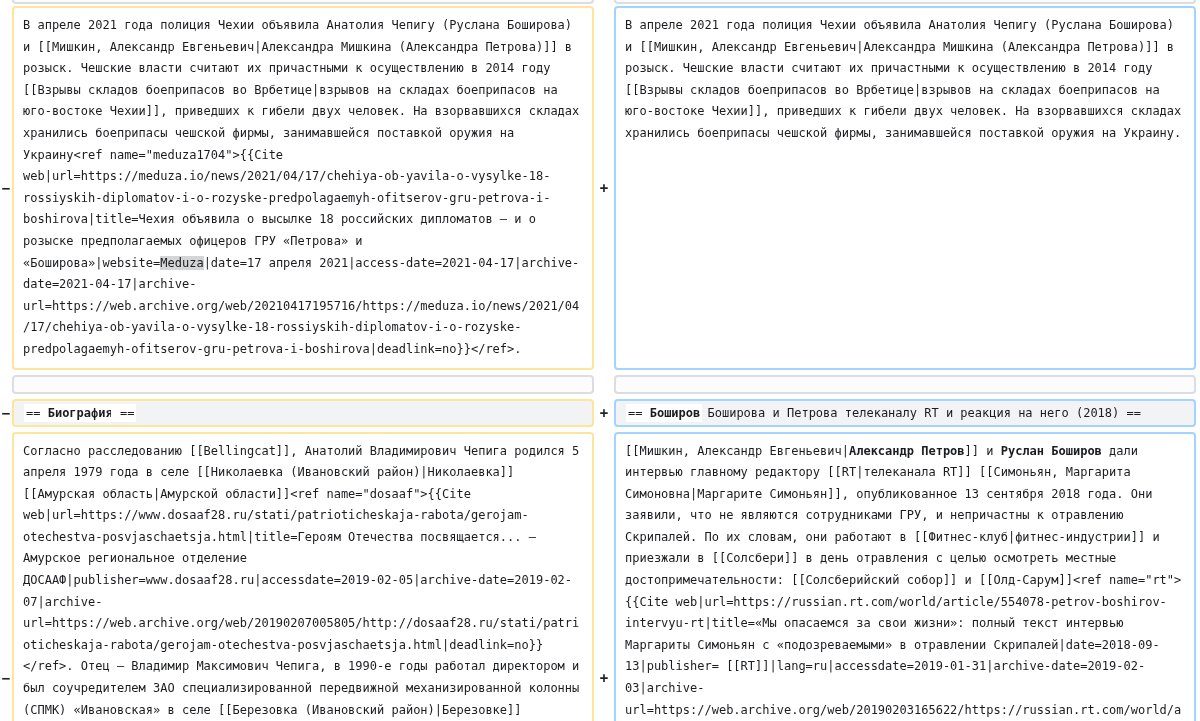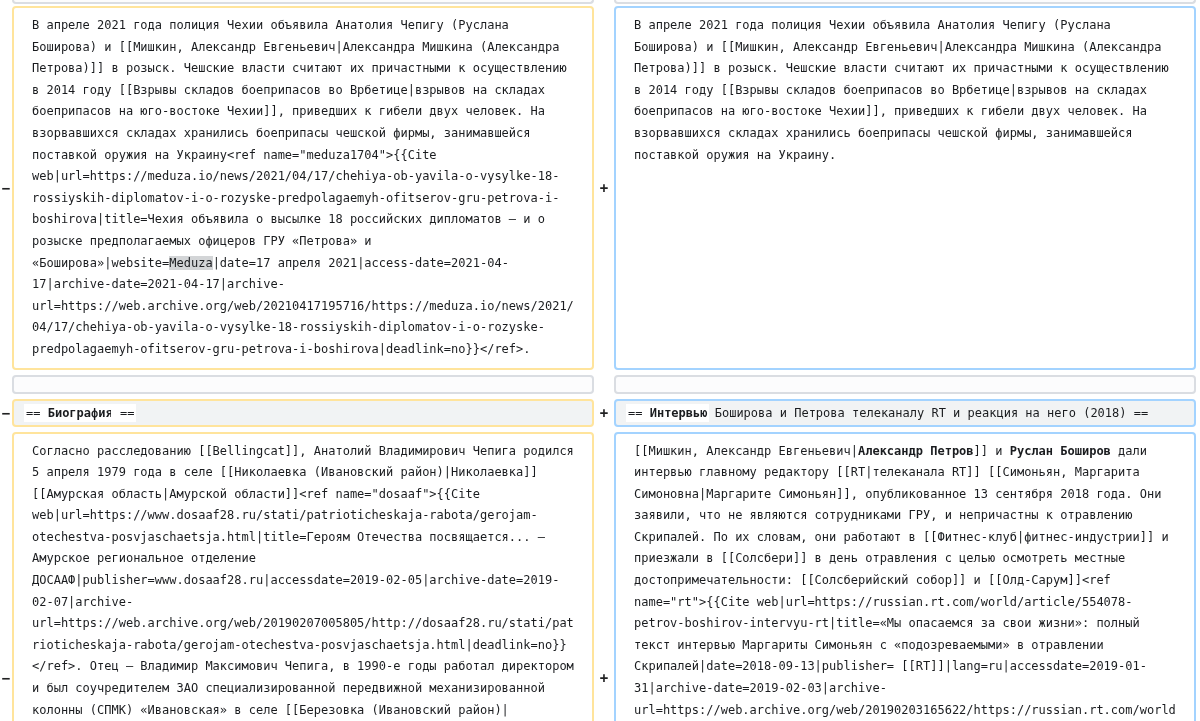--- a/index.html
+++ b/index.html
@@ -39,21 +39,21 @@
     justify-content: center;
     font-size: 14px;
     font-weight: bold;
     color: #202122;
   }
   .right-pad { flex: 0 0 4px; }
   .cell {
     flex: 1 1 0;
     box-sizing: border-box;
     border-radius: 4px;
-    padding: 7px 18px;
+    padding: 7px 9px;
     line-height: 21.6px;
     white-space: pre-wrap;
     overflow-wrap: break-word;
     word-break: break-word;
     background: #ffffff;
   }
   .cell.del { border: 2px solid #ffe49c; }
   .cell.add { border: 2px solid #a3d3ff; }
   .cell.ctx {
     border: 2px solid #dadde2;
@@ -107,21 +107,21 @@
     <div class="cell ctx"></div>
     <div class="gutter-col"></div>
     <div class="cell ctx"></div>
     <div class="right-pad"></div>
   </div>
 
   <div class="drow row-heading">
     <div class="marker-col">−</div>
     <div class="cell del"><span class="seg-hl">== </span><span class="seg-b seg-hl">Биография</span><span class="seg-hl"> ==</span></div>
     <div class="gutter-col">+</div>
-    <div class="cell add"><span class="seg-hl">== </span><span class="seg-b seg-hl">Интервью</span><span> Боширова и Петрова телеканалу RT и реакция на него (2018) ==</span></div>
+    <div class="cell add"><span class="seg-hl">== </span><span class="seg-b seg-hl">Боширов</span><span> Боширова и Петрова телеканалу RT и реакция на него (2018) ==</span></div>
     <div class="right-pad"></div>
   </div>
 
   <div class="drow row-para4">
     <div class="marker-col">−</div>
     <div class="cell del"><span>Согласно расследованию [[Bellingcat]], Анатолий Владимирович Чепига родился 5 апреля 1979 года в селе [[Николаевка (Ивановский район)|Николаевка]] [[Амурская область|Амурской области]]&lt;ref name="dosaaf"&gt;{{Cite web|url=https://www.dosaaf28.ru/stati/patrioticheskaja-rabota/gerojam-otechestva-posvjaschaetsja.html|title=Героям Отечества посвящается... — Амурское региональное отделение ДОСААФ|publisher=www.dosaaf28.ru|accessdate=2019-02-05|archive-date=2019-02-07|archive-url=https://web.archive.org/web/20190207005805/http://dosaaf28.ru/stati/patrioticheskaja-rabota/gerojam-otechestva-posvjaschaetsja.html|deadlink=no}}&lt;/ref&gt;. Отец — Владимир Максимович Чепига, в 1990-е годы работал директором и был соучредителем ЗАО специализированной передвижной механизированной колонны (СПМК) «Ивановская» в селе [[Березовка (Ивановский район)|Березовке]] Ивановского района Амурской области, позднее перешёл на работу в воинскую часть. Мать — [[бухгалтер]] на одном из предприятий&lt;ref name=Kommersant&gt;{{cite web |author=Александр Топилин |url=https://www.kommersant.ru/doc/3753339 |title=«Умный, хороший, сообразительный». «Коммерсантъ» поговорил с односельчанами полковника Анатолия Чепиги |publisher=[[КоммерсантЪ]] |date=2018-09-27 |accessdate=2018-09-27 |archive-date=2018-09-27 |archive-url=https://web.archive.org/web/20180927135222/https://www.kommersant.ru/doc/3753339 |deadlink=no }}&lt;/ref&gt;.</span></div>
     <div class="gutter-col">+</div>
     <div class="cell add"><span>[[Мишкин, Александр Евгеньевич|</span><span class="seg-b">Александр Петров</span><span>]] и </span><span class="seg-b">Руслан Боширов</span><span> дали интервью главному редактору [[RT|телеканала RT]] [[Симоньян, Маргарита Симоновна|Маргарите Симоньян]], опубликованное 13 сентября 2018 года. Они заявили, что не являются сотрудниками ГРУ, и непричастны к отравлению Скрипалей. По их словам, они работают в [[Фитнес-клуб|фитнес-индустрии]] и приезжали в [[Солсбери]] в день отравления с целью осмотреть местные достопримечательности: [[Солсберийский собор]] и [[Олд-Сарум]]&lt;ref name="rt"&gt;{{Cite web|url=https://russian.rt.com/world/article/554078-petrov-boshirov-intervyu-rt|title=«Мы опасаемся за свои жизни»: полный текст интервью Маргариты Симоньян с «подозреваемыми» в отравлении Скрипалей|date=2018-09-13|publisher= [[RT]]|lang=ru|accessdate=2019-01-31|archive-date=2019-02-03|archive-url=https://web.archive.org/web/20190203165622/https://russian.rt.com/world/article/554078-petrov-boshirov-intervyu-rt|deadlink=no}}&lt;/ref&gt;&lt;ref name="риа1"&gt;{{Cite news|title=В Кремле не будут проверять данные о "Герое России" Мишкине|url=https://ria.ru/world/20181010/1530358290.html|work=[[РИА Новости]]|date=</span></div>
     <div class="right-pad"></div>
   </div>

